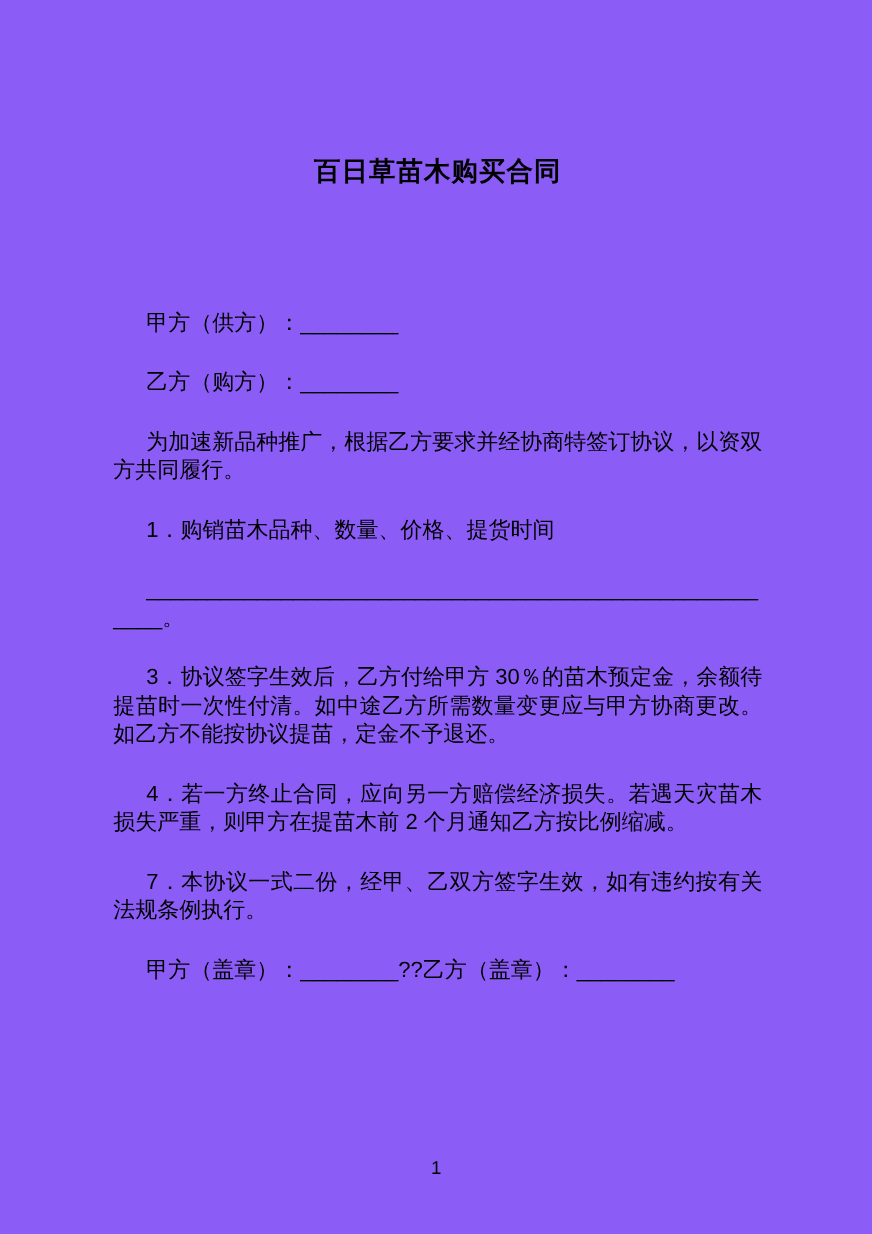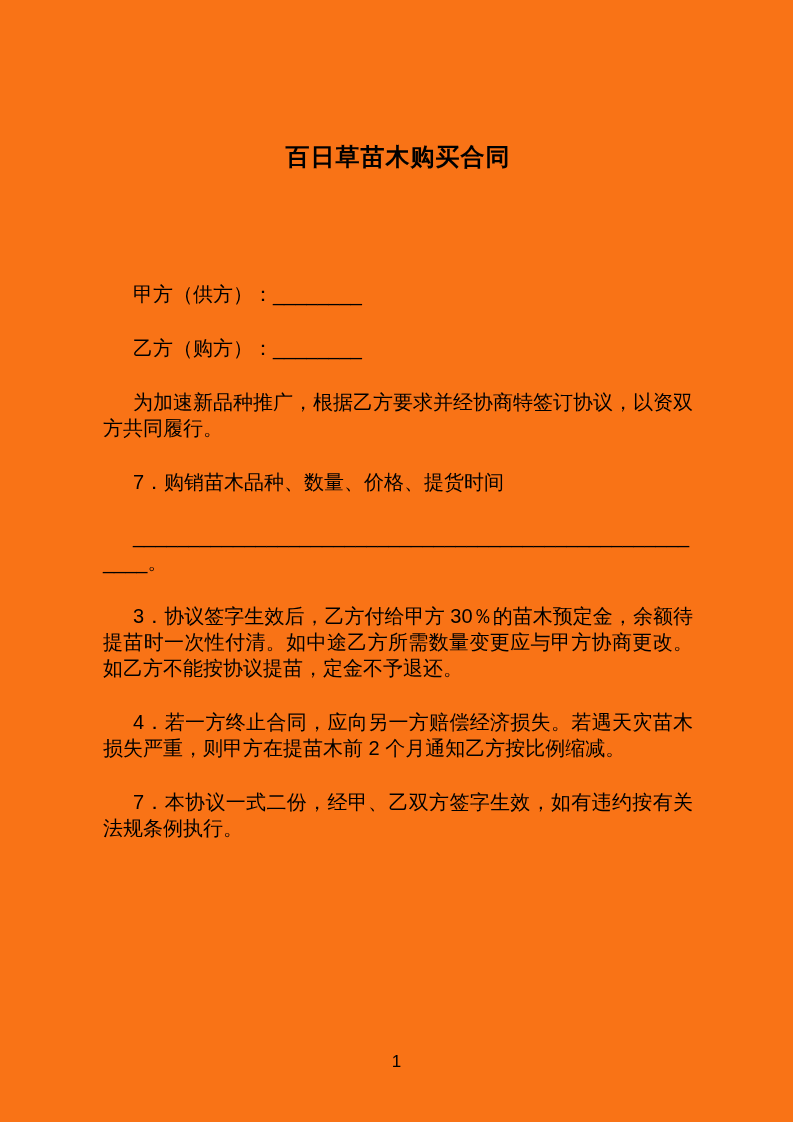--- a/index.html
+++ b/index.html
@@ -4,21 +4,21 @@
 <style>
   html, body {
     margin: 0;
     padding: 0;
     background: #ffffff;
   }
   .page {
     position: relative;
     width: 793px;
     height: 1122px;
-    background: #f97316;
+    background: #8b5cf6;
     color: #000000;
     font-family: "Liberation Sans", "DejaVu Sans", sans-serif;
     overflow: hidden;
     box-sizing: border-box;
   }
   .content {
     padding: 140px 100px 0 103px;
   }
   .title {
     font-size: 24px;
@@ -53,29 +53,30 @@
 <div class="page">
   <div class="content">
     <h1 class="title">百日草苗木购买合同</h1>
 
     <p class="para">甲方（供方）：________</p>
 
     <p class="para">乙方（购方）：________</p>
 
     <p class="para">为加速新品种推广，根据乙方要求并经协商特签订协议，以资双方共同履行。</p>
 
-    <p class="para">7．购销苗木品种、数量、价格、提货时间</p>
+    <p class="para">1．购销苗木品种、数量、价格、提货时间</p>
 
     <p class="para">______________________________________________________。</p>
 
 
     <p class="para">3．协议签字生效后，乙方付给甲方 30％的苗木预定金，余额待提苗时一次性付清。如中途乙方所需数量变更应与甲方协商更改。如乙方不能按协议提苗，定金不予退还。</p>
 
     <p class="para">4．若一方终止合同，应向另一方赔偿经济损失。若遇天灾苗木损失严重，则甲方在提苗木前 2 个月通知乙方按比例缩减。</p>
 
 
     <p class="para">7．本协议一式二份，经甲、乙双方签字生效，如有违约按有关法规条例执行。</p>
 
 
+    <p class="para">甲方（盖章）：________??乙方（盖章）：________</p>
   </div>
 
   <div class="footer">1</div>
 </div>
 
 </body></html>

